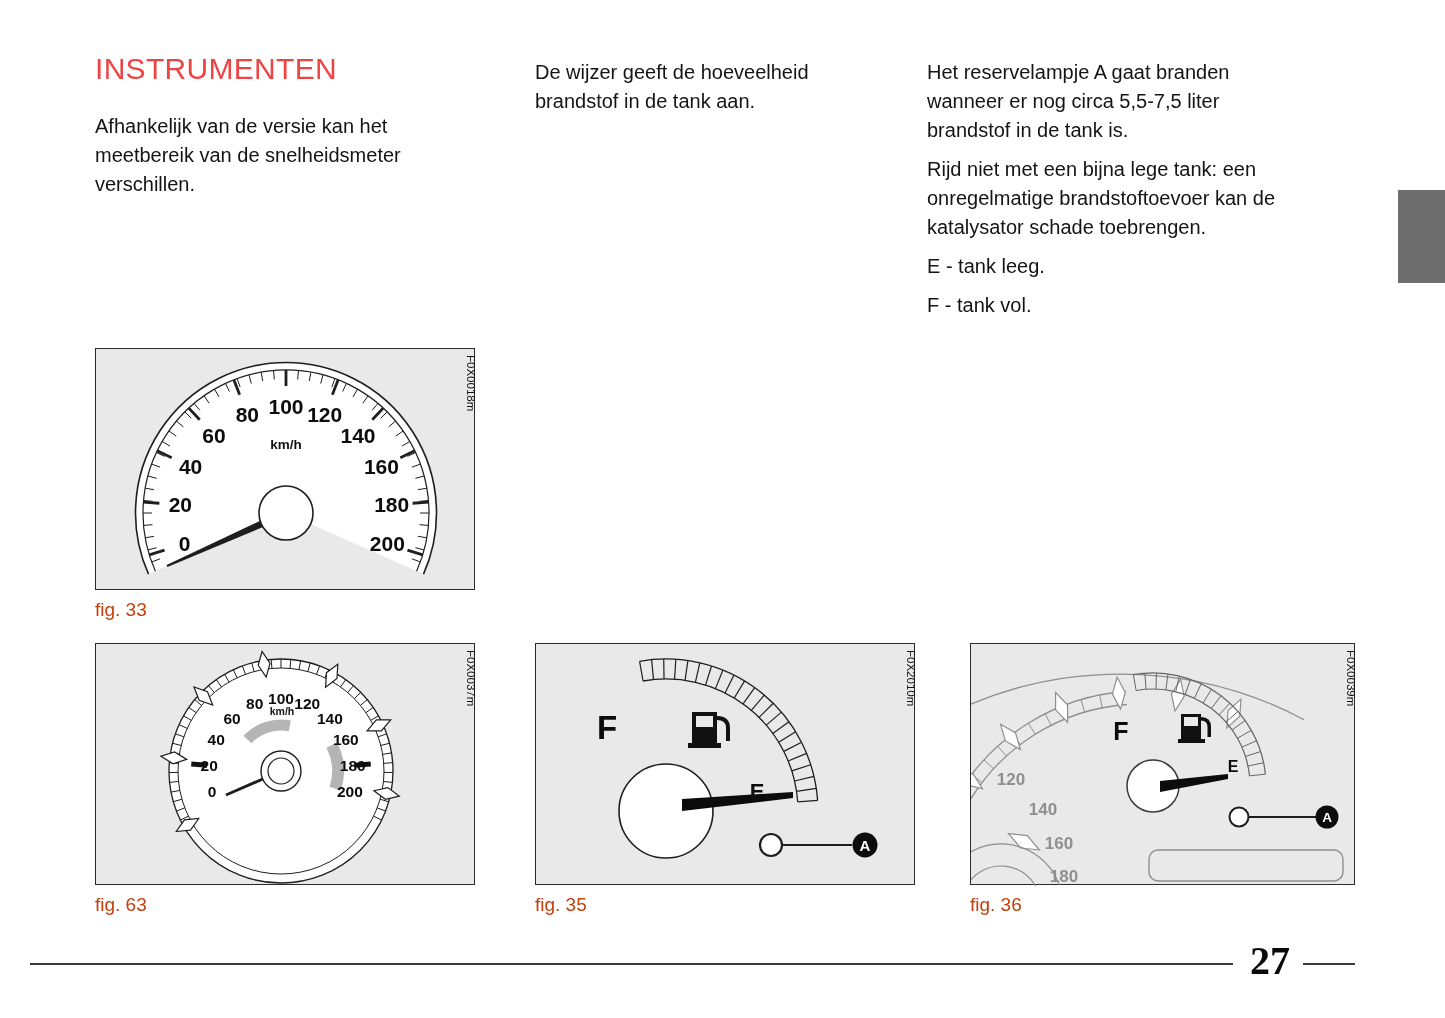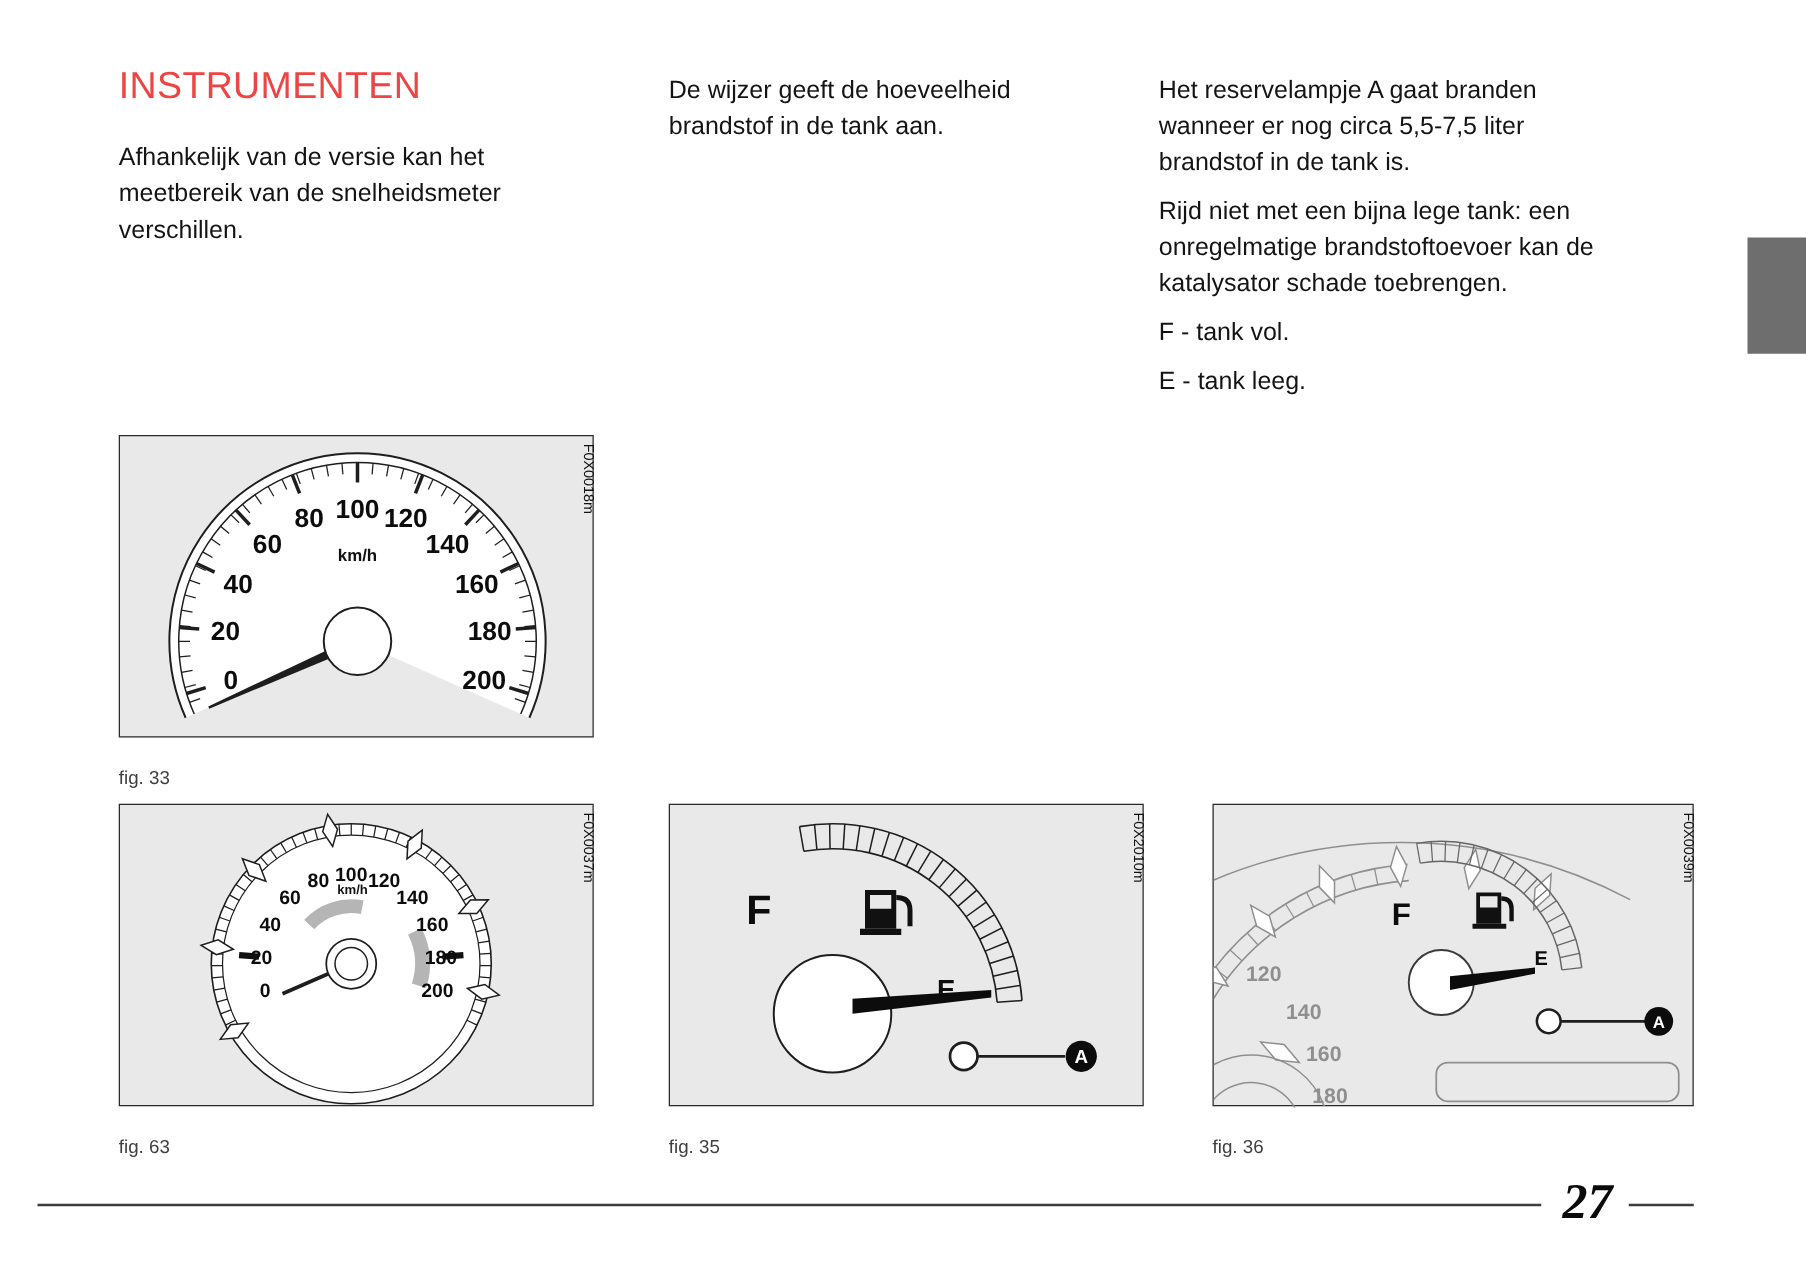--- a/index.html
+++ b/index.html
@@ -11,51 +11,51 @@
   .h-main{font-size:30px;font-weight:normal;letter-spacing:.3px;margin-bottom:26px;color:#ef4444}
   .h-sub{font-size:22px;font-weight:bold;margin-bottom:21px;color:#0e0e0e}
   .h-sub2{font-size:22px;font-weight:bold;line-height:30px;margin-bottom:17px;color:#0e0e0e}
   .bodytext{font-size:20px;line-height:29px}
   .col{position:absolute}
   .col p{margin-bottom:10px}
   .legend{font-size:20px;line-height:29px;margin-top:6px;margin-bottom:7px}
   .fig{position:absolute}
   .figbox{width:380px;height:242px;background:#e9e9e9;border:1.4px solid #2b2b2b;position:relative}
   .figbox.wide{width:385px}
-  .figcap{font-size:15px;margin-top:24px;color:#404040}
+  .figcap{font-size:19px;margin-top:9px;color:#c2410c}
   svg{display:block}
   svg text{font-family:"Liberation Sans",sans-serif}
   .code{font-size:11.5px;fill:#111}
   .side-tab{position:absolute;left:1398px;top:190px;width:47px;height:93px;background:#6e6e6e}
   .footer{position:absolute;left:30px;top:938px;width:1345px;height:52px;display:flex;align-items:center}
   .rule{height:2px;background:#3c3c3c}
   .rule.long{width:1203px}
   .rule.short{width:52px}
   .pagenum{
-    font-family:"Liberation Serif",serif;font-weight:bold;font-style:italic;
+    font-family:"Liberation Serif",serif;font-weight:bold;
     font-size:40px;color:#0a0a0a;margin:0 13px 8px 17px;
   }
 </style>
 </head>
 <body>
 
 <div class="col" style="left:95px;top:52px;width:352px">
   <h1 class="h-main">INSTRUMENTEN</h1>
   <p class="bodytext">Afhankelijk van de versie kan het meetbereik van de snelheidsmeter verschillen.</p>
 </div>
 
 <div class="col" style="left:535px;top:58px;width:338px">
   <p class="bodytext">De wijzer geeft de hoeveelheid brandstof in de tank aan.</p>
 </div>
 
 <div class="col" style="left:927px;top:58px;width:368px">
   <p class="bodytext">Het reservelampje A gaat branden wanneer er nog circa 5,5-7,5 liter brandstof in de tank is.</p>
   <p class="bodytext">Rijd niet met een bijna lege tank: een onregelmatige brandstoftoevoer kan de katalysator schade toebrengen.</p>
+  <p class="legend">E - tank leeg.</p>
   <p class="legend">F - tank vol.</p>
-  <p class="legend">E - tank leeg.</p>
 </div>
 
 <div class="side-tab"></div>
 
 <figure class="fig" style="left:95px;top:348px">
   <div class="figbox">
     <svg viewBox="0 0 380 242" width="380" height="242">
       <g id="fig33-dial">
           <path d="M190,164 L52.96818135360988,225.01049646137002 A150,150 0 1 1 327.0318186463901,225.01049646137002 Z" fill="#fff"></path>
           <path d="M52.5,225.2 A150.5,150.5 0 1 1 327.5,225.2" fill="none" stroke="#1e1e1e" stroke-width="1.6"></path>

